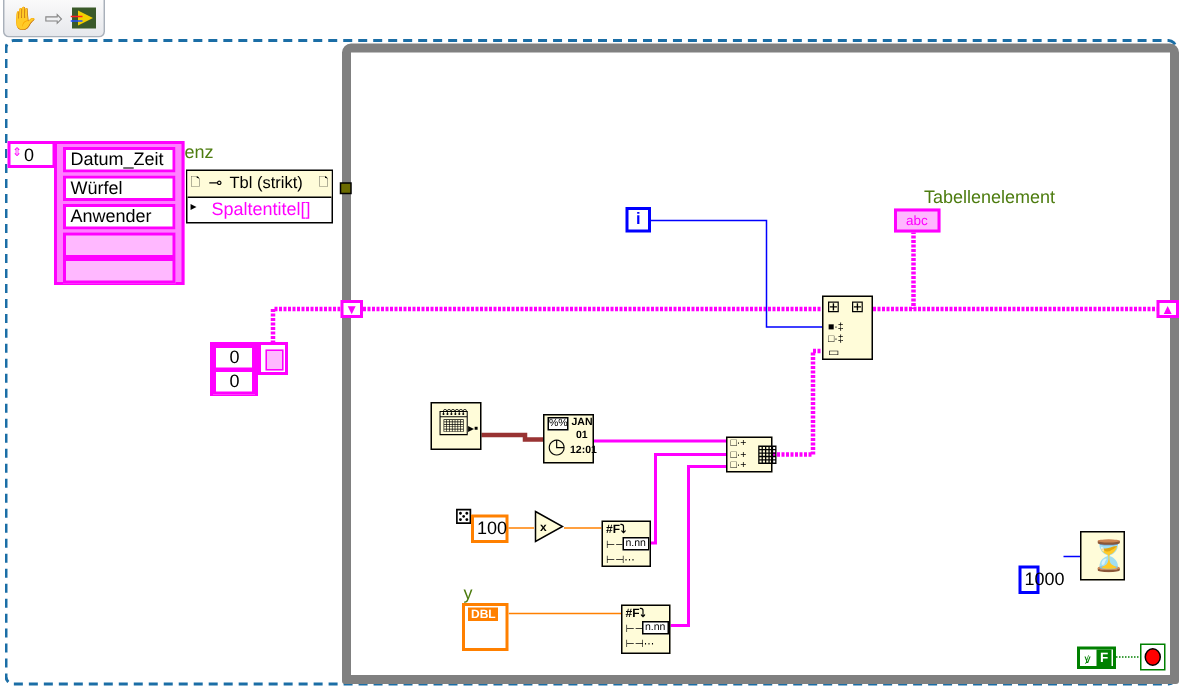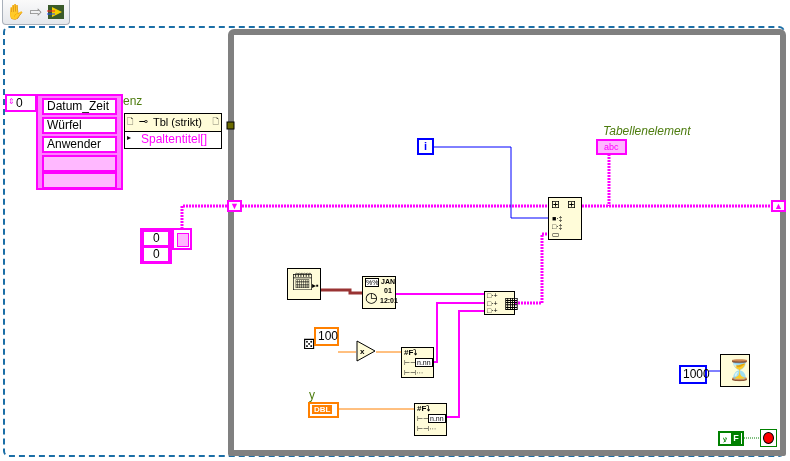--- a/index.html
+++ b/index.html
@@ -102,21 +102,21 @@
 </div>
 <div class="abs" style="left:172px;top:228px;width:20px;height:22px;border:2px solid #ff00ff;box-sizing:border-box;background:#fff;">
   <div style="position:absolute;left:3px;top:3px;width:10px;height:12px;background:#ffb8ff;border:1px solid #ff00ff;"></div>
 </div>
 
 <div class="abs" style="left:227px;top:200px;width:15px;height:12px;background:#fff;border:2px solid #ff00ff;box-sizing:border-box;color:#ff00ff;font-size:9px;line-height:8px;text-align:center;">▼</div>
 <div class="abs" style="left:771px;top:200px;width:15px;height:12px;background:#fff;border:2px solid #ff00ff;box-sizing:border-box;color:#ff00ff;font-size:9px;line-height:8px;text-align:center;">▲</div>
 
 <div class="abs" style="left:417px;top:138px;width:17px;height:17px;border:2px solid #0000ff;box-sizing:border-box;background:#fff;color:#0000ff;font-weight:bold;font-size:11px;text-align:center;line-height:13px;">i</div>
 
-<div class="lbl" style="left:603px;top:124px;font-style:italic;">Tabellenelement</div>
+<div class="lbl" style="left:616px;top:124px;">Tabellenelement</div>
 <div class="abs" style="left:596px;top:139px;width:31px;height:16px;border:2px solid #ff00ff;box-sizing:border-box;background:#ffb8ff;color:#ff00ff;font-size:9px;font-weight:normal;line-height:12px;padding-left:6px;">
   <span>abc</span>
 </div>
 
 <div class="node" style="left:548px;top:197px;width:34px;height:43px;">
   <span style="position:absolute;left:2px;top:0;font-size:11px;">⊞</span>
   <span style="position:absolute;left:18px;top:0;font-size:11px;">⊞</span>
   <span style="position:absolute;left:3px;top:17px;font-size:7px;">■·‡</span>
   <span style="position:absolute;left:3px;top:25px;font-size:7px;">□·‡</span>
   <span style="position:absolute;left:3px;top:32px;font-size:8px;">▭</span>
@@ -134,21 +134,21 @@
   <span style="position:absolute;left:21px;top:10px;font-size:7px;font-weight:bold;">01</span>
   <span style="position:absolute;left:17px;top:20px;font-size:7px;font-weight:bold;">12:01</span>
 </div>
 
 <div class="node" style="left:484px;top:291px;width:31px;height:24px;">
   <span style="position:absolute;left:2px;top:0;font-size:7px;line-height:7.5px;">□·+<br>□·+<br>□·+</span>
   <span style="position:absolute;left:19px;top:1px;font-size:16px;line-height:20px;">▦</span>
 </div>
 
 <span class="abs" style="left:303px;top:336px;font-size:14px;">⚄</span>
-<div class="num-ctl" style="left:314px;top:327px;width:25px;height:19px;border-color:#ff8000;line-height:15px;">100</div>
+<div class="num-ctl" style="left:314px;top:343px;width:25px;height:19px;border-color:#ff8000;line-height:15px;">100</div>
 <div class="abs" style="left:356px;top:340px;width:20px;height:22px;">
   <svg width="20" height="22">
       <polygon points="1,1 19,11 1,21" fill="#fffcd9" stroke="#000"></polygon>
       <text x="4" y="14" font-size="8" font-weight="bold" font-family="Liberation Sans, sans-serif">x</text>
     </svg>
 </div>
 
 <div class="node" style="left:401px;top:347px;width:33px;height:31px;">
   <span style="position:absolute;left:2px;top:0;font-size:8px;font-weight:bold;">#F⤵</span>
   <span style="position:absolute;left:2px;top:11px;font-size:7px;">⊢⊣</span>
@@ -156,25 +156,25 @@
   <span style="position:absolute;left:2px;top:21px;font-size:7px;">⊢⊣⋯</span>
 </div>
 <div class="node" style="left:414px;top:403px;width:33px;height:33px;">
   <span style="position:absolute;left:2px;top:0;font-size:8px;font-weight:bold;">#F⤵</span>
   <span style="position:absolute;left:2px;top:11px;font-size:7px;">⊢⊣</span>
   <span style="position:absolute;left:13px;top:10px;font-size:7px;border:1px solid #000;background:#fff;padding:0 1px;">n.nn</span>
   <span style="position:absolute;left:2px;top:21px;font-size:7px;">⊢⊣⋯</span>
 </div>
 
 <div class="lbl" style="left:309px;top:388px;">y</div>
-<div class="abs" style="left:308px;top:402px;width:31px;height:16px;border:2px solid #ff8000;box-sizing:border-box;background:#fff;text-decoration:underline;">
+<div class="abs" style="left:308px;top:402px;width:31px;height:32px;border:2px solid #ff8000;box-sizing:border-box;background:#fff;text-decoration:underline;">
   <span style="position:absolute;left:2px;top:1px;font-size:8px;font-weight:bold;color:#fff;background:#ff8000;padding:0 2px;">DBL</span>
 </div>
 
-<div class="num-ctl" style="left:679px;top:365px;width:28px;height:19px;border-color:#0000ff;line-height:15px;">1000</div>
+<div class="num-ctl" style="left:679px;top:377px;width:14px;height:19px;border-color:#0000ff;line-height:15px;">1000</div>
 <div class="node" style="left:720px;top:354px;width:30px;height:33px;">
   <span style="position:absolute;left:6px;top:3px;font-size:20px;">⏳</span>
 </div>
 
 <div class="abs" style="left:718px;top:431px;width:26px;height:15px;border:2px solid #008000;box-sizing:border-box;background:#fff;">
   <span style="position:absolute;left:3px;top:0;font-size:8px;color:#008000;">ꝟ</span>
   <span style="position:absolute;left:11px;top:0;width:10px;height:11px;background:#008000;color:#fff;font-size:9px;font-weight:bold;text-align:center;line-height:11px;">F</span>
 </div>
 <div class="abs" style="left:760px;top:429px;width:17px;height:18px;border:1px solid #008000;background:#fff;box-sizing:border-box;">
   <div style="position:absolute;left:2px;top:2px;width:11px;height:12px;border-radius:50%;background:#ff0000;border:1px solid #000;box-sizing:border-box;"></div>

